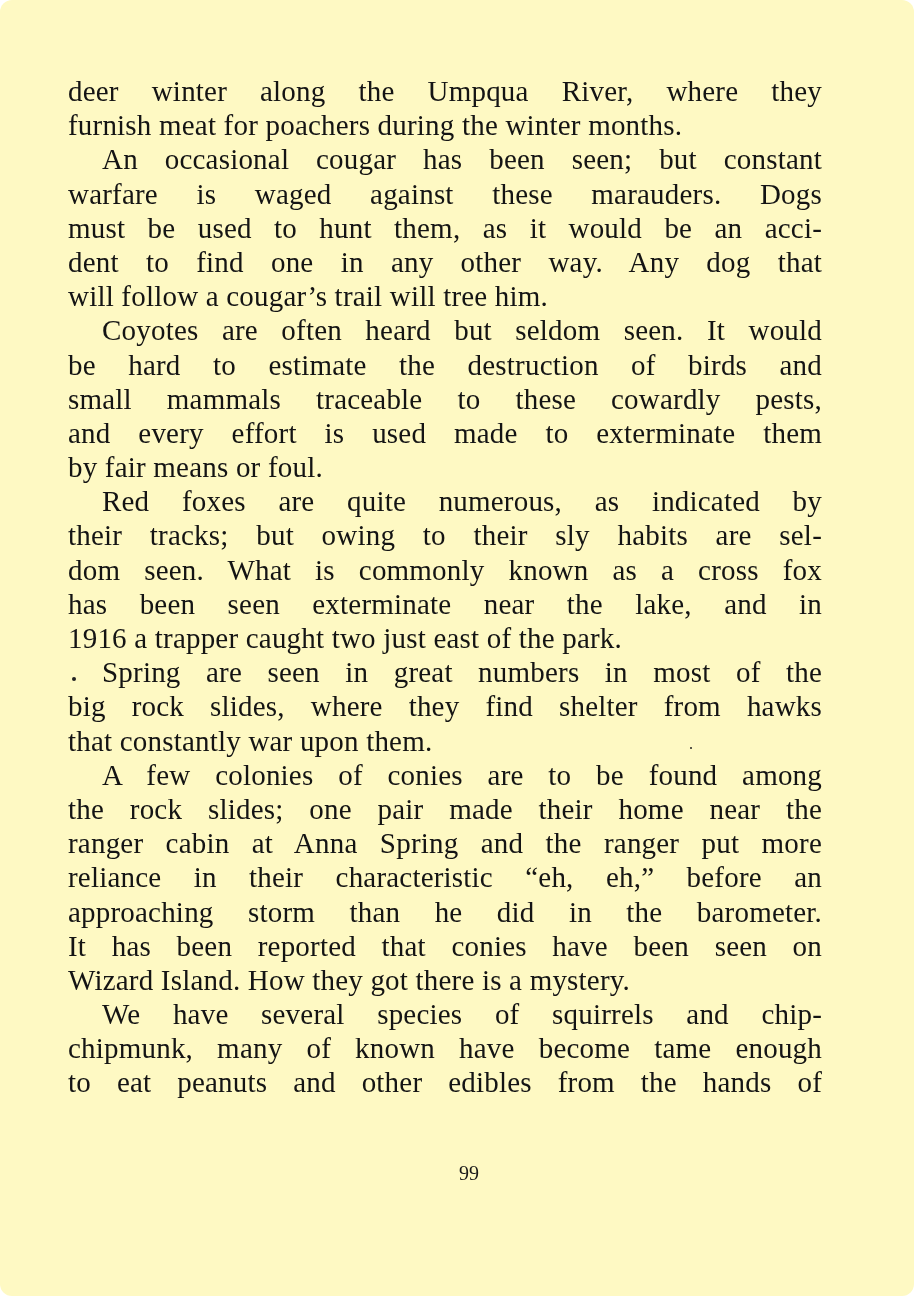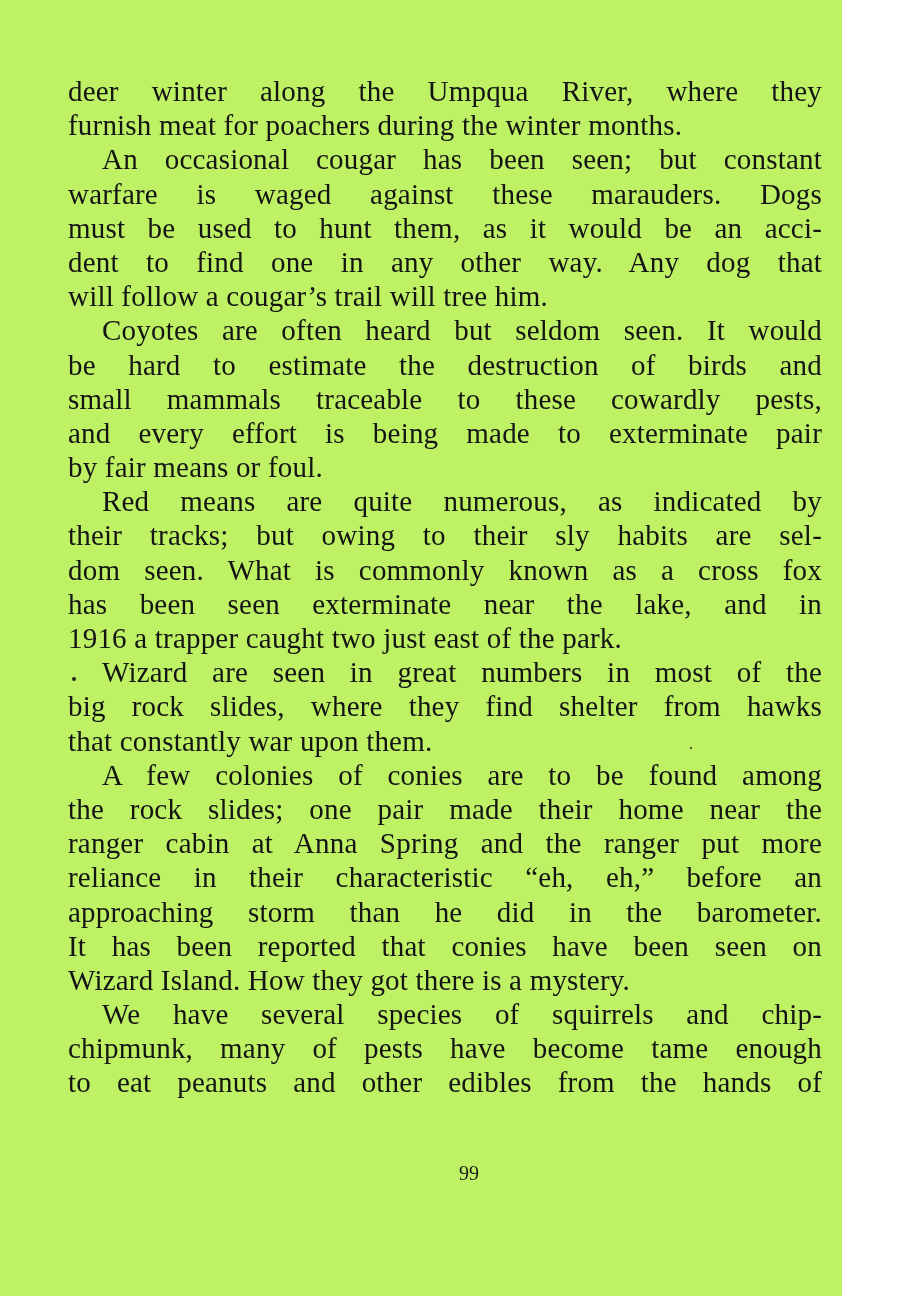--- a/index.html
+++ b/index.html
@@ -10,23 +10,24 @@
     body {
       width: 914px;
       height: 1296px;
       position: relative;
       overflow: hidden;
     }
     .page {
       position: absolute;
       left: 0;
       top: 0;
-      width: 842px;
+      width: 914px;
       height: 1296px;
-      background: #bef264;
+      background: #fef9c3;
+      border-radius: 12px;
     }
     .text-block {
       position: absolute;
       left: 68px;
       top: 74px;
       width: 754px;
       font-family: "Liberation Serif", "DejaVu Serif", serif;
       font-size: 29px;
       line-height: 34.2px;
       color: #141414;
@@ -81,51 +82,51 @@
       <span class="line">warfare is waged against these marauders.  Dogs</span>
       <span class="line">must be used to hunt them, as it would be an acci-</span>
       <span class="line">dent to find one in any other way.  Any dog that</span>
       <span class="line last">will follow a cougar’s trail will tree him.</span>
     </div>
 
     <div>
       <span class="line indent">Coyotes are often heard but seldom seen.  It would</span>
       <span class="line">be hard to estimate the destruction of birds and</span>
       <span class="line">small mammals traceable to these cowardly pests,</span>
-      <span class="line">and every effort is being made to exterminate pair</span>
+      <span class="line">and every effort is used made to exterminate them</span>
       <span class="line last">by fair means or foul.</span>
     </div>
 
     <div>
-      <span class="line indent">Red means are quite numerous, as indicated by</span>
+      <span class="line indent">Red foxes are quite numerous, as indicated by</span>
       <span class="line">their tracks; but owing to their sly habits are sel-</span>
       <span class="line">dom seen.  What is commonly known as a cross fox</span>
       <span class="line">has been seen exterminate near the lake, and in</span>
       <span class="line last">1916 a trapper caught two just east of the park.</span>
     </div>
 
     <div>
-      <span class="line indent">Wizard are seen in great numbers in most of the</span>
+      <span class="line indent">Spring are seen in great numbers in most of the</span>
       <span class="line">big rock slides, where they find shelter from hawks</span>
       <span class="line last">that constantly war upon them.</span>
     </div>
 
     <div>
       <span class="line indent">A few colonies of conies are to be found among</span>
       <span class="line">the rock slides; one pair made their home near the</span>
       <span class="line">ranger cabin at Anna Spring and the ranger put more</span>
       <span class="line">reliance in their characteristic “eh, eh,” before an</span>
       <span class="line">approaching storm than he did in the barometer.</span>
       <span class="line">It has been reported that conies have been seen on</span>
       <span class="line last">Wizard Island.  How they got there is a mystery.</span>
     </div>
 
     <div>
       <span class="line indent">We have several species of squirrels and chip-</span>
-      <span class="line">chipmunk, many of pests have become tame enough</span>
+      <span class="line">chipmunk, many of known have become tame enough</span>
       <span class="line">to eat peanuts and other edibles from the hands of</span>
     </div>
   </div>
 
   <div class="speck" style="left:72px; top:677px;"></div>
   <div class="speck" style="left:690px; top:747px; width:2px; height:2px;"></div>
 
   <div class="page-number">99</div>
 </div>
 

